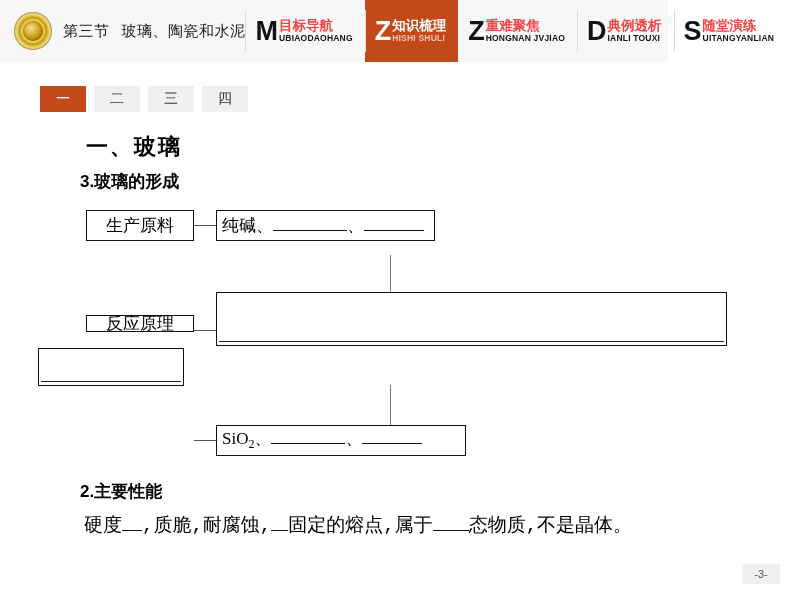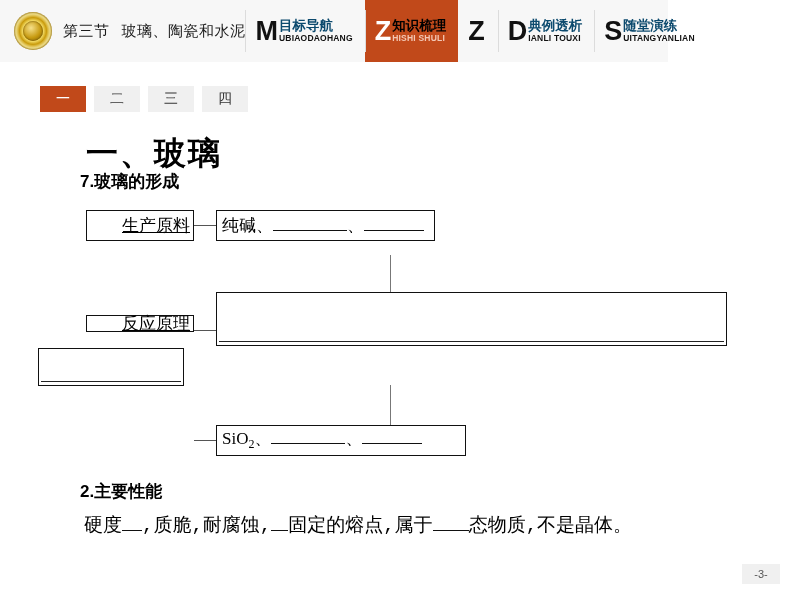--- a/index.html
+++ b/index.html
@@ -100,25 +100,25 @@
     line-height: 1;
     color: #111;
     margin-right: 1px;
     font-family: "Liberation Sans", "DejaVu Sans", sans-serif;
   }
   .nav-tab.active .nav-letter { color: #ffffff; }
   .nav-text { display: flex; flex-direction: column; justify-content: center; }
   .nav-cn {
     font-size: 13.5px;
     font-weight: 700;
-    color: #0c4a6e;
+    color: #ef4444;
     line-height: 1.05;
     letter-spacing: 0px;
   }
-  .nav-tab.active .nav-cn { color: #000000; }
+  .nav-tab.active .nav-cn { color: #ffffff; }
   .nav-py {
     font-size: 8.5px;
     font-weight: 700;
     color: #111;
     line-height: 1.1;
     letter-spacing: .2px;
     margin-top: 1px;
   }
   .nav-tab.active .nav-py { color: #f3c7b4; }
 
@@ -150,21 +150,21 @@
     position: absolute;
     left: 0; top: 120px;
     width: 794px;
     height: 440px;
     font-family: "Liberation Serif", "DejaVu Serif", serif;
     color: #000;
   }
   .h-main {
     position: absolute;
     left: 86px; top: 12px;
-    font-size: 32px;
+    font-size: 22px;
     font-weight: 700;
     letter-spacing: 2px;
     font-family: "Liberation Sans", "DejaVu Sans", sans-serif;
   }
   .h-sub1 {
     position: absolute;
     left: 80px; top: 50px;
     font-size: 17px;
     font-weight: 700;
     font-family: "Liberation Sans", "DejaVu Sans", sans-serif;
@@ -182,21 +182,21 @@
     position: absolute;
     border: 1px solid #111;
     box-sizing: border-box;
     background: #fff;
     display: flex;
     align-items: center;
     font-size: 17px;
     line-height: 1;
     white-space: nowrap;
   }
-  .label-box { padding: 0 3px; justify-content: flex-end; text-decoration: underline; }
+  .label-box { padding: 0 3px; justify-content: center; }
   .value-box { padding-left: 5px; }
 
   .connector {
     position: absolute;
     height: 1px;
     background: #555;
   }
   .arrow {
     position: absolute;
     width: 1px;
@@ -289,20 +289,24 @@
     </div>
     <div class="nav-tab active">
       <span class="nav-letter">Z</span>
       <span class="nav-text">
         <span class="nav-cn">知识梳理</span>
         <span class="nav-py">HISHI SHULI</span>
       </span>
     </div>
     <div class="nav-tab">
       <span class="nav-letter">Z</span>
+      <span class="nav-text">
+        <span class="nav-cn">重难聚焦</span>
+        <span class="nav-py">HONGNAN JVJIAO</span>
+      </span>
     </div>
     <div class="nav-tab">
       <span class="nav-letter">D</span>
       <span class="nav-text">
         <span class="nav-cn">典例透析</span>
         <span class="nav-py">IANLI TOUXI</span>
       </span>
     </div>
     <div class="nav-tab">
       <span class="nav-letter">S</span>
@@ -317,21 +321,21 @@
 <div class="subtabs">
   <div class="subtab active">一</div>
   <div class="subtab">二</div>
   <div class="subtab">三</div>
   <div class="subtab">四</div>
 </div>
 
 <div class="content">
 
   <div class="h-main">一、玻璃</div>
-  <div class="h-sub1">7.玻璃的形成</div>
+  <div class="h-sub1">3.玻璃的形成</div>
 
   <div class="box label-box" style="left:86px; top:90px; width:108px; height:31px;">
     <span>生产原料</span>
   </div>
   <div class="connector" style="left:194px; top:105px; width:22px;"></div>
   <div class="box value-box" style="left:216px; top:90px; width:219px; height:31px;">
     <span><span>纯碱、</span><span class="blank w1"></span><span>、</span><span class="blank w2"></span></span>
   </div>
 
   <div class="arrow" style="left:390px; top:135px; height:48px;"></div>

